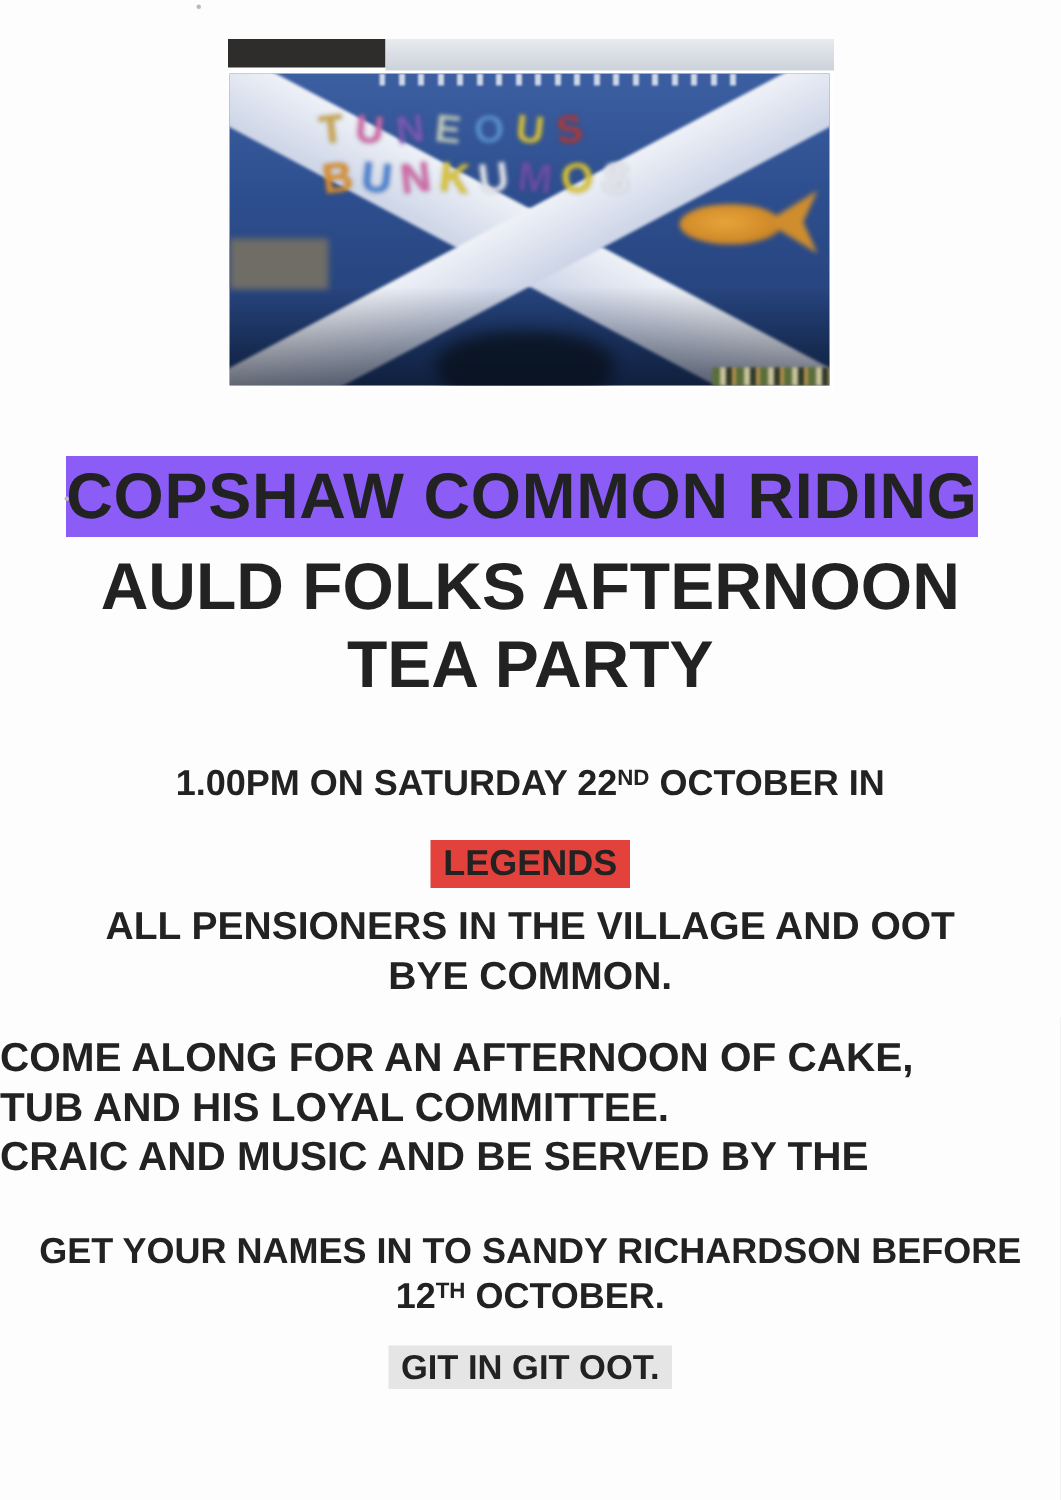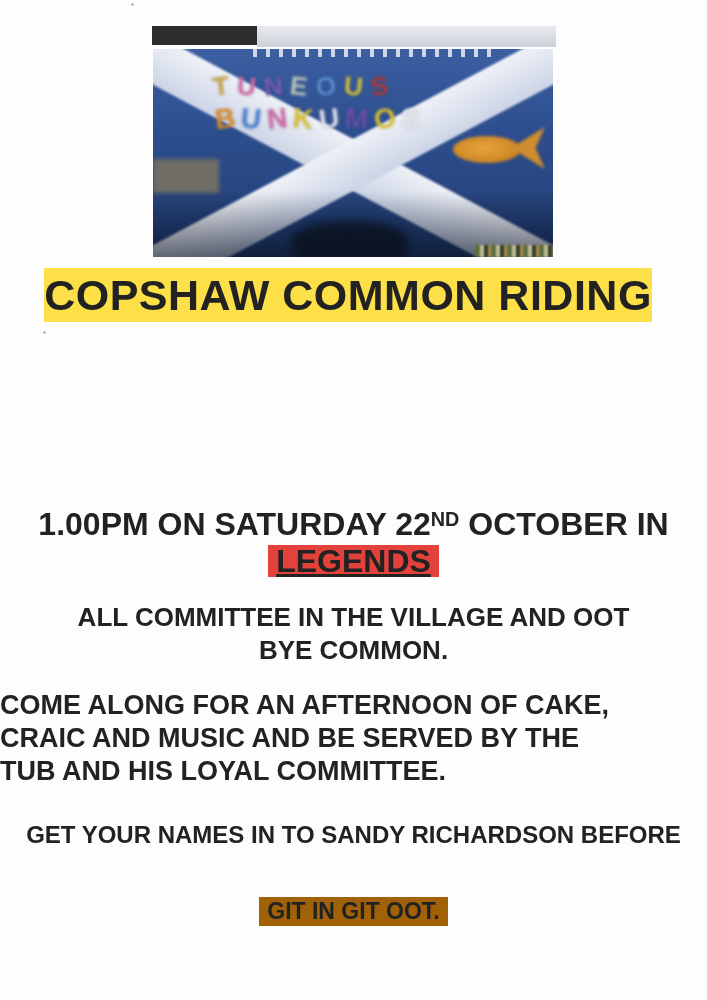--- a/index.html
+++ b/index.html
@@ -39,22 +39,22 @@
   .flag-shadow{position:absolute;left:0;right:0;bottom:0;height:66px;
     background:linear-gradient(to top,rgba(7,14,30,.6),rgba(7,14,30,0));}
   .confetti{position:absolute;right:0;bottom:0;width:78px;height:12px;filter:blur(1px);
     background:repeating-linear-gradient(90deg,#5a6e3a 0 5px,#c8c09a 5px 9px,#2f3a2a 9px 13px,#b28e4a 13px 16px);}
   
   .banner{position:absolute;top:268px;left:44px;width:608px;height:54px;
     display:flex;align-items:center;justify-content:center;font-size:43px;letter-spacing:.5px;}
   .title-block{position:absolute;top:366px;left:0;right:0;text-align:center;
     font-size:44px;line-height:52px;}
   .when-block{position:absolute;top:502px;left:0;right:0;text-align:center;
-    font-size:32px;line-height:34px;}
-  .venue{display:inline-block;margin-top:4px;padding:1px 8px;line-height:30px;text-decoration:underline;}
+    font-size:24px;line-height:34px;}
+  .venue{display:inline-block;margin-top:20px;padding:1px 8px;line-height:30px;}
   .invite-block{position:absolute;top:601px;left:0;right:0;text-align:center;
     font-size:26px;line-height:33px;}
   .details-block{position:absolute;top:689px;left:0;right:0;
     font-size:27px;line-height:33px;}
   .rsvp-block{position:absolute;top:821px;left:0;right:0;text-align:center;
     font-size:24px;line-height:27px;}
   .footer-block{position:absolute;top:897px;left:0;right:0;text-align:center;font-size:23px;}
   .footer-band{display:inline-block;padding:1px 8px;line-height:27px;}
   sup{font-size:.62em;vertical-align:.45em;letter-spacing:0;}
   .speck{position:absolute;width:3px;height:3px;border-radius:50%;background:#b9b9b9;}
@@ -96,44 +96,49 @@
       <div class="fish">
         <div class="fish-body"></div>
         <div class="fish-tail"></div>
       </div>
       <div class="dark-blob"></div>
       <div class="flag-shadow"></div>
       <div class="confetti"></div>
     </div>
   </div>
 
-  <div class="banner" style="background-color: #fde047;">COPSHAW COMMON RIDING</div>
+  <div class="banner" style="background-color: #8b5cf6; margin-top: 36px;">COPSHAW COMMON RIDING</div>
 
+  <div class="title-block">
+    <div>AULD FOLKS AFTERNOON</div>
+    <div>TEA PARTY</div>
+  </div>
 
   <div class="when-block">
     <div><span>1.00PM ON SATURDAY 22</span><sup>ND</sup><span> OCTOBER IN</span></div>
     <div>
       <span class="venue" style="background-color: rgb(226, 66, 59);">LEGENDS</span>
     </div>
   </div>
 
   <div class="invite-block">
-    <div>ALL COMMITTEE IN THE VILLAGE AND OOT</div>
+    <div>ALL PENSIONERS IN THE VILLAGE AND OOT</div>
     <div>BYE COMMON.</div>
   </div>
 
   <div class="details-block">
     <div>COME ALONG FOR AN AFTERNOON OF CAKE,</div>
+    <div>TUB AND HIS LOYAL COMMITTEE.</div>
     <div>CRAIC AND MUSIC AND BE SERVED BY THE</div>
-    <div>TUB AND HIS LOYAL COMMITTEE.</div>
   </div>
 
   <div class="rsvp-block">
     <div>GET YOUR NAMES IN TO SANDY RICHARDSON BEFORE</div>
+    <div><span>12</span><sup>TH</sup><span> OCTOBER.</span></div>
   </div>
 
   <div class="footer-block">
-    <span class="footer-band" style="background-color: #a16207;">GIT IN GIT OOT.</span>
+    <span class="footer-band" style="background-color: #e5e5e5;">GIT IN GIT OOT.</span>
   </div>
 
   <div class="speck s1"></div>
   <div class="speck s2"></div>
 </div>
 
 </body></html>

